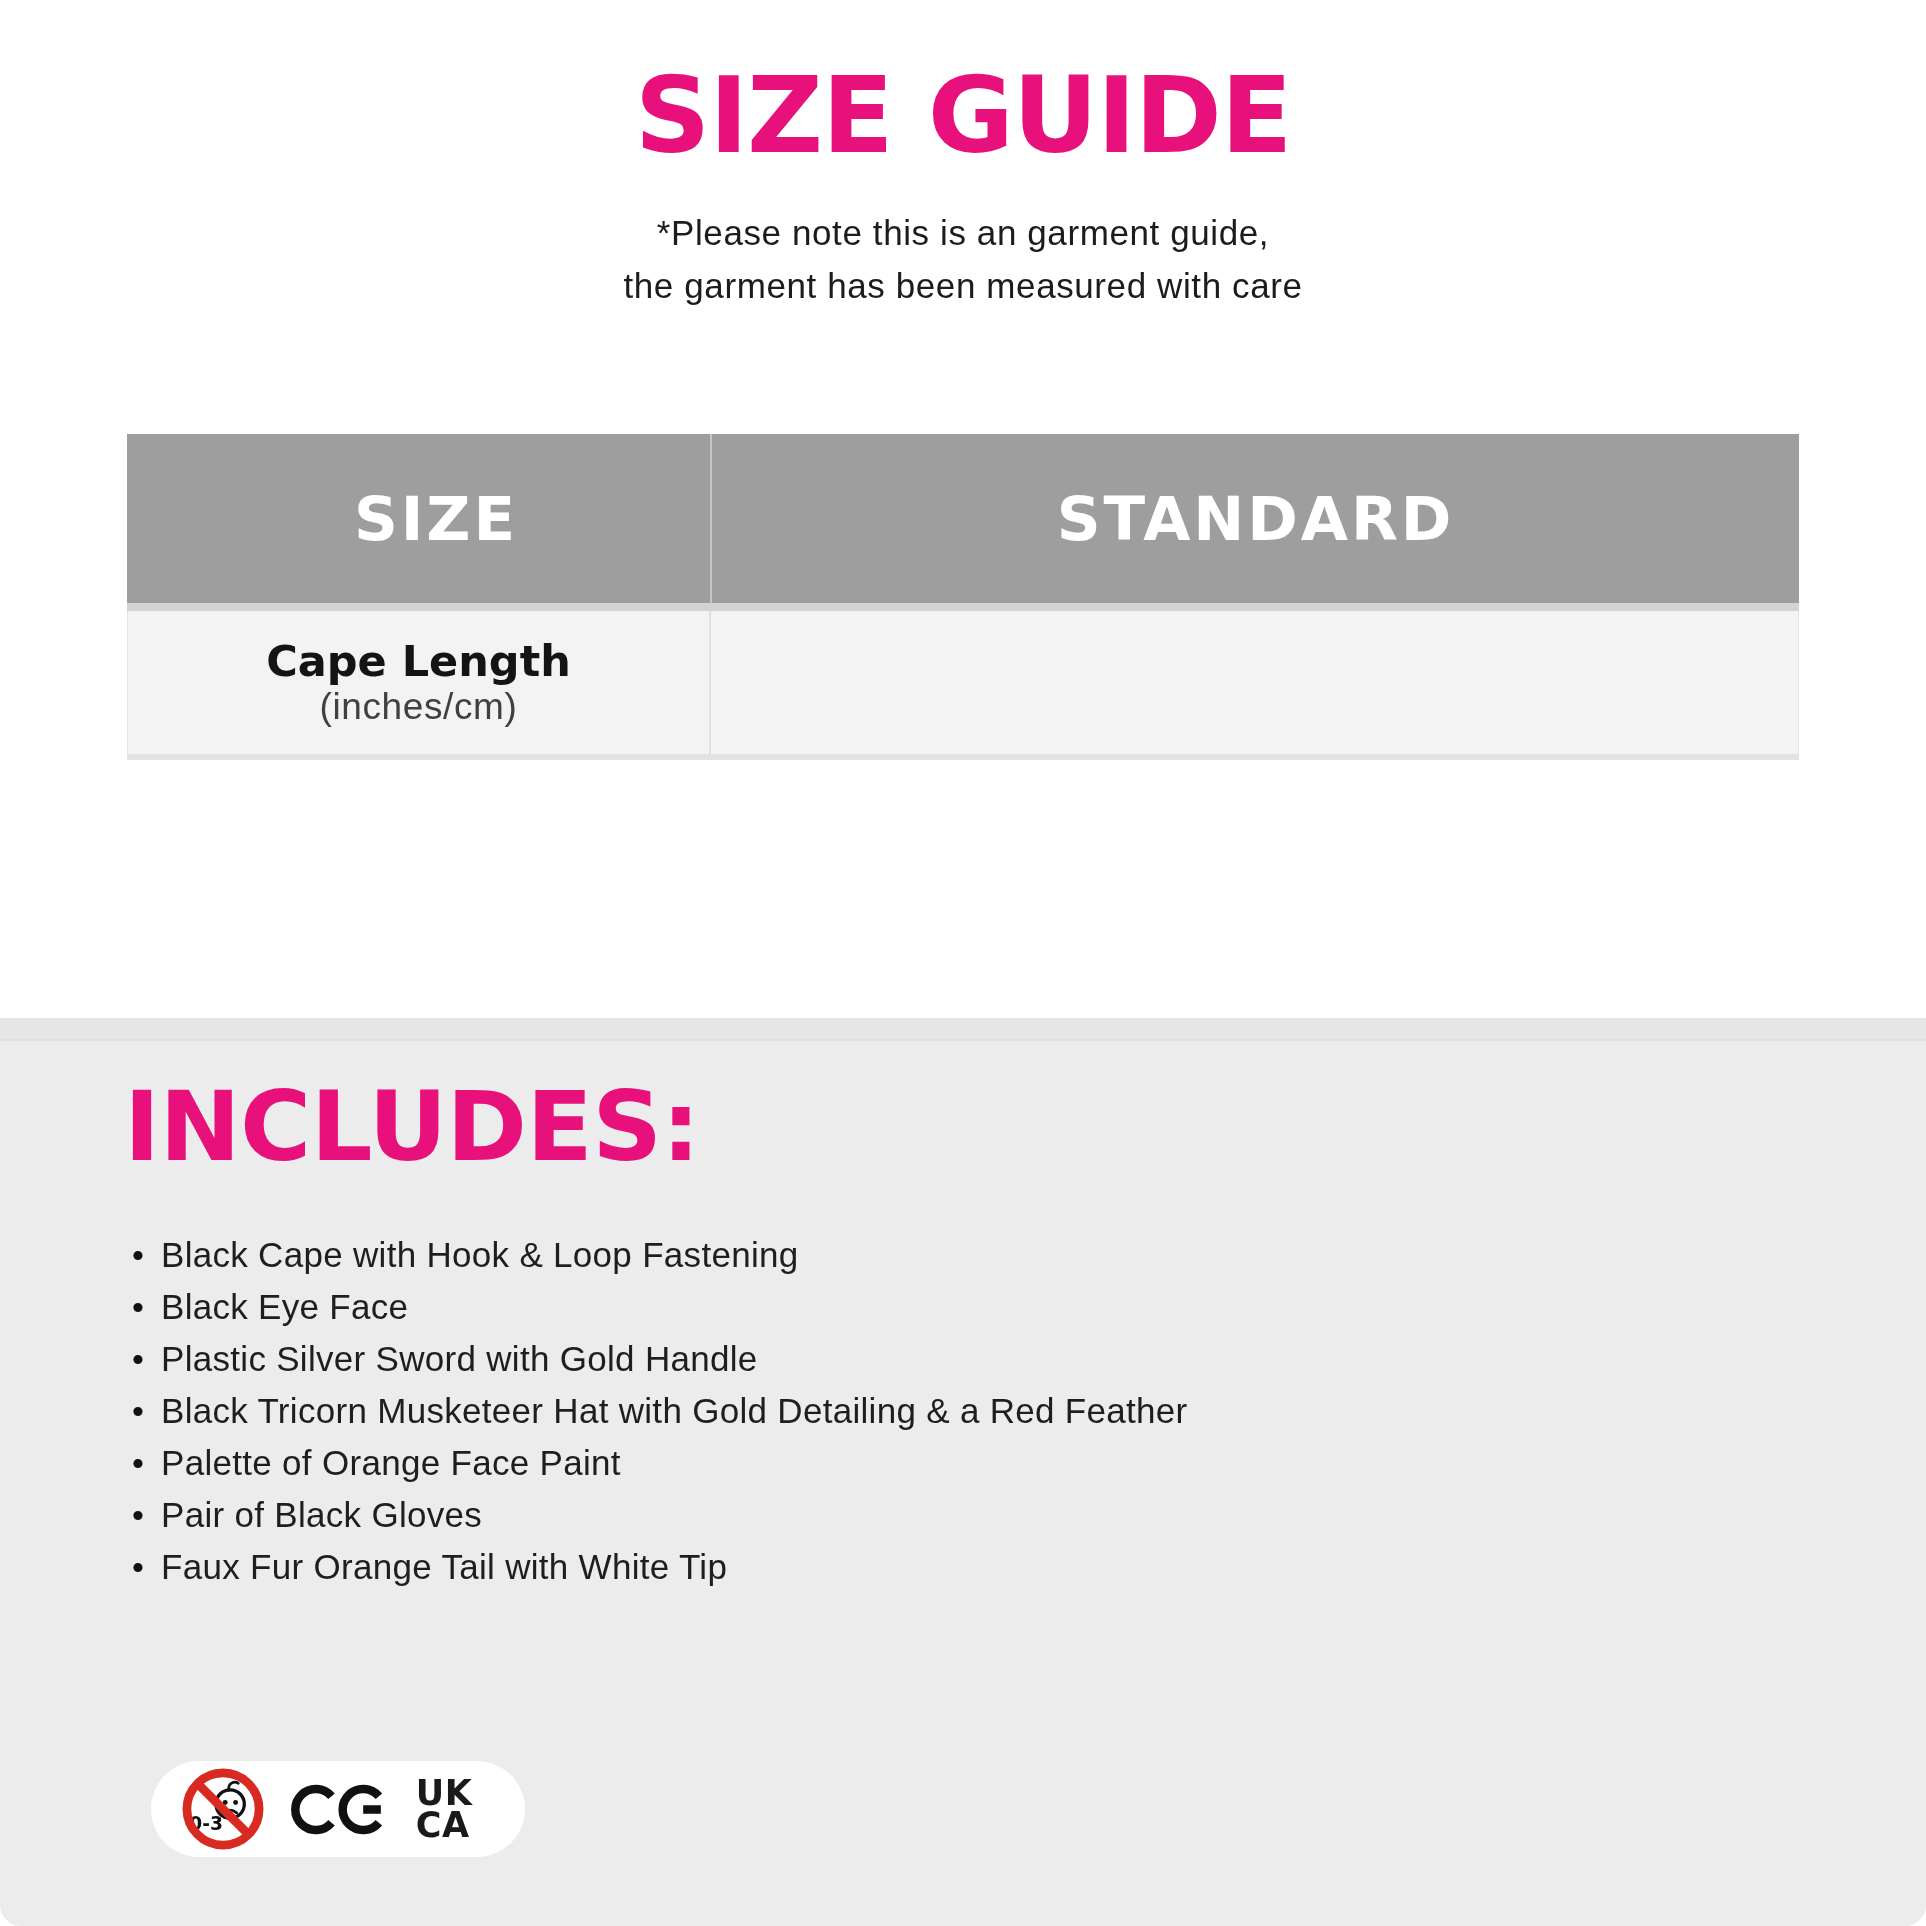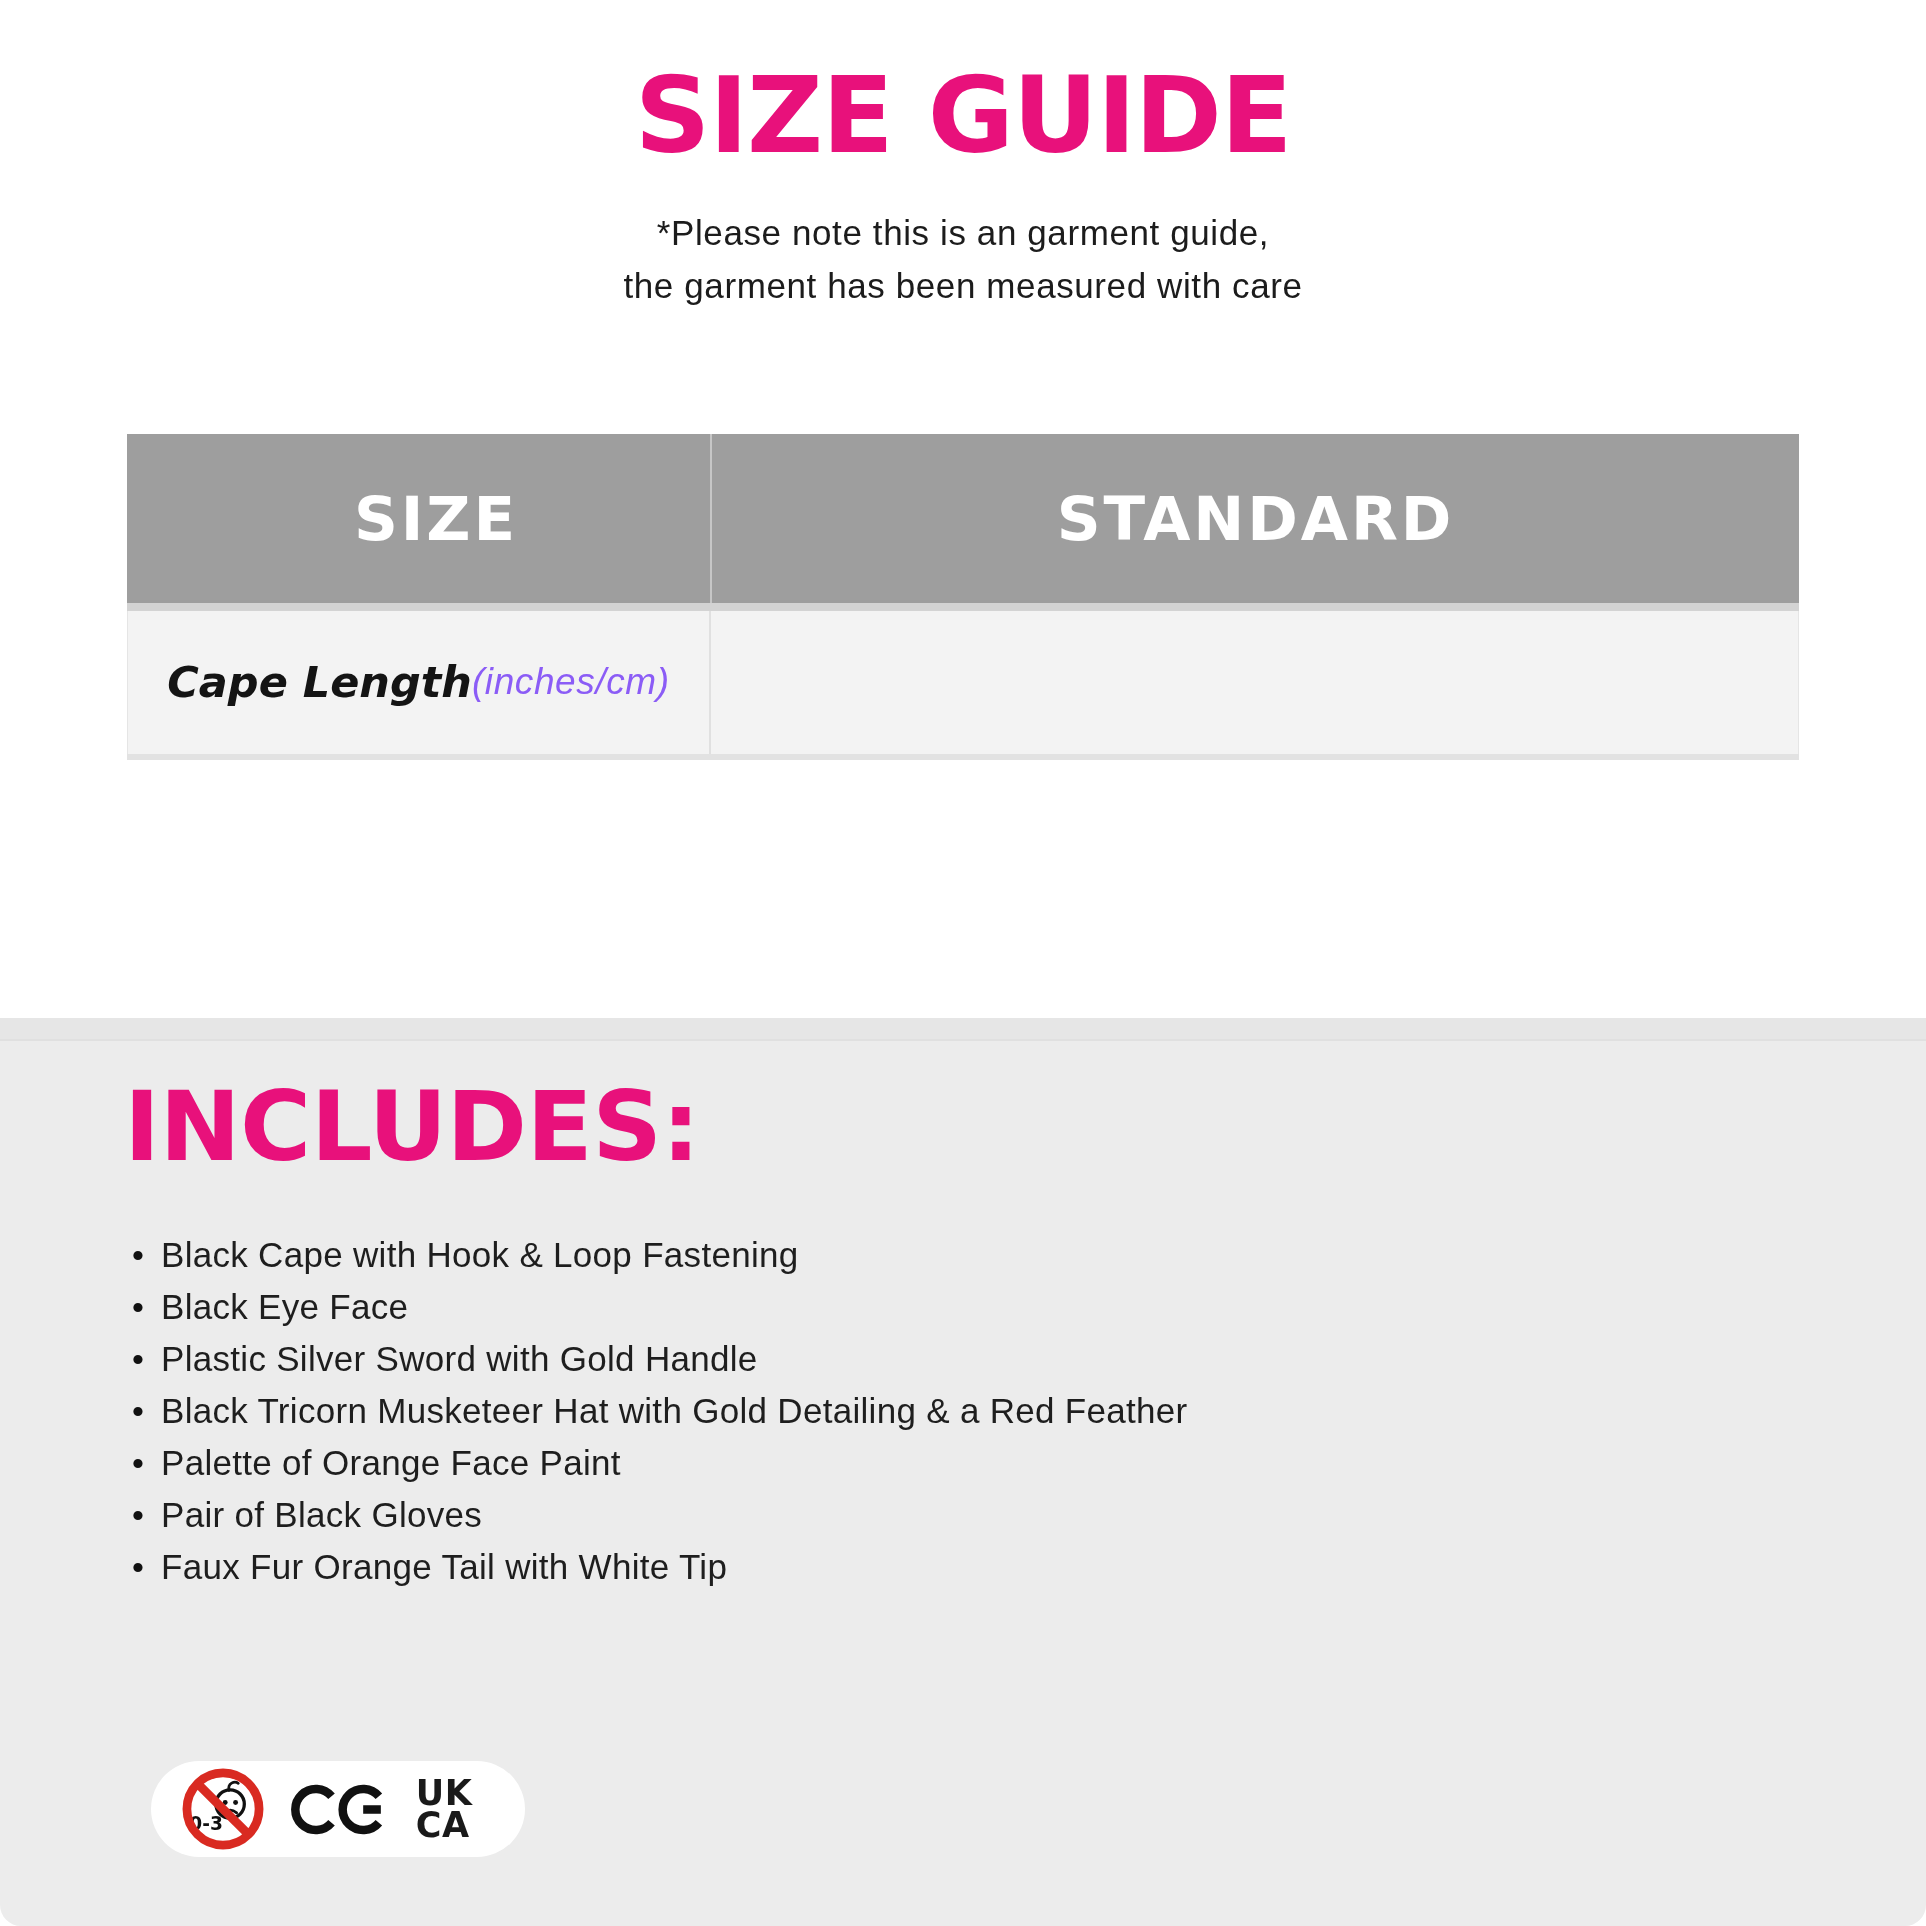--- a/index.html
+++ b/index.html
@@ -29,25 +29,25 @@
     color:#FFFFFF; font-family:"DejaVu Sans", sans-serif;
     font-weight:800; font-size:61px; letter-spacing:2.9px;
   }
   .th-size { width:585px; box-sizing:border-box; border-right:2.3px solid #C6C6C6;padding-left:35px; }
   .th-standard { flex:1; }
   .thead-strip { height:7.5px; background:#D3D3D3; }
   .tbody {
     display:flex; height:143px; background:#F3F3F3;
     box-sizing:border-box; border-left:1.7px solid #E5E5E5; border-right:1.7px solid #E5E5E5;
   }
-  .td { display:flex; flex-direction:row; align-items:center; justify-content:center;font-style:italic; }
+  .td { display:flex; flex-direction:column; align-items:center; justify-content:center; }
   .td-label { width:583px; box-sizing:border-box; border-right:2.3px solid #E0E0E0; }
   .td-value { flex:1; }
   .measure { font-family:"DejaVu Sans", sans-serif; font-weight:700; font-size:43px; color:#141414; }
-  .unit { font-size:37px; color:#8b5cf6; margin-top:0; letter-spacing:0.6px; }
+  .unit { font-size:37px; color:#404040; margin-top:0; letter-spacing:0.6px; }
   .value { font-family:"DejaVu Sans", sans-serif; font-weight:700; font-size:43px; color:#141414; }
   .value-cm { margin-top:17.3px; }
   .tbody-strip { height:6.4px; background:#E2E2E2; }
 
   
   .includes-section {
     position:absolute; left:0; top:1018px; width:100%; height:908px;
     background:#ECECEC;
     border-radius:21px;
   }

